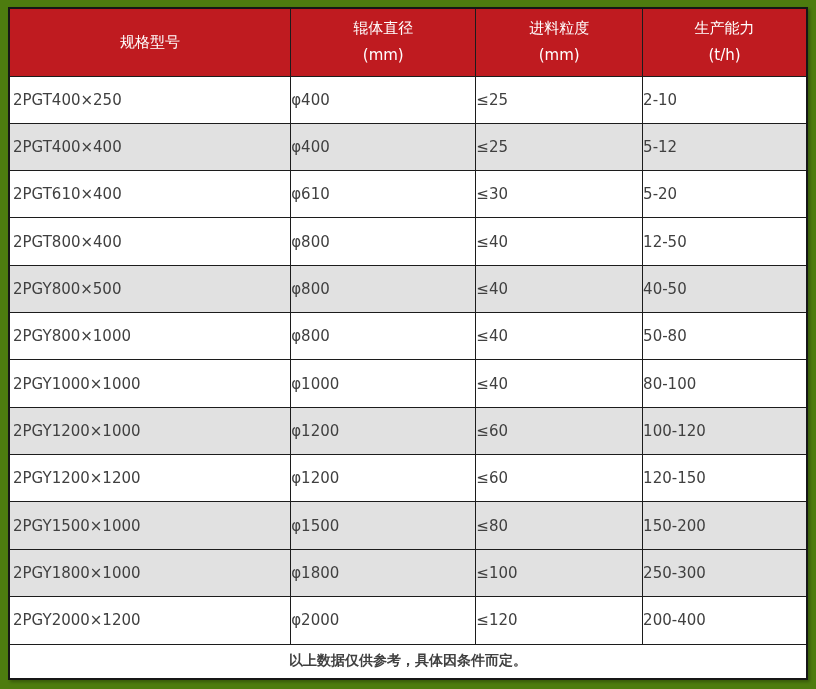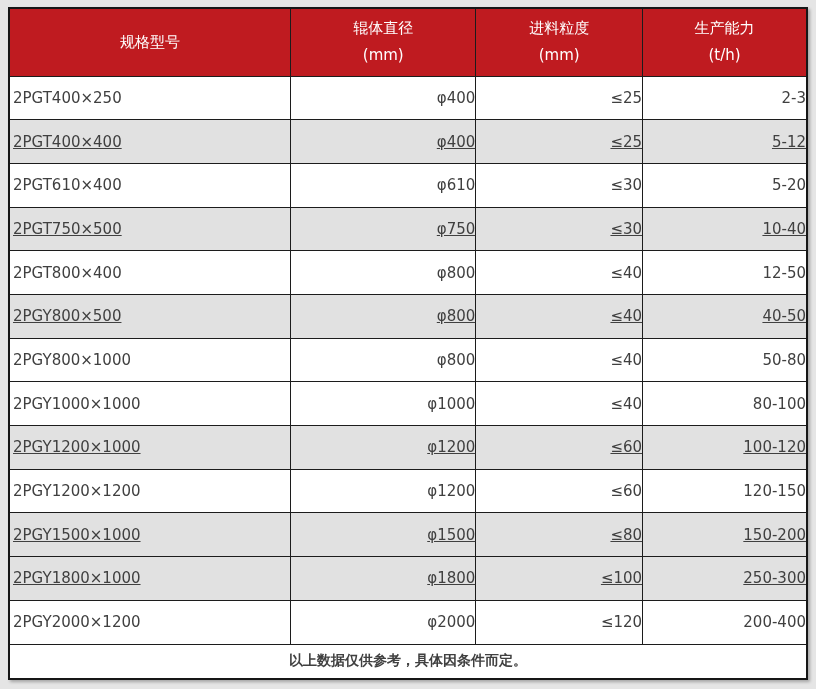--- a/index.html
+++ b/index.html
@@ -8,21 +8,21 @@
     background: #ffffff;
   }
   body {
     font-family: "DejaVu Sans", "Liberation Sans", sans-serif;
   }
   .page {
     width: 816px;
     height: 689px;
     box-sizing: border-box;
     padding: 7px 8px 8px 8px;
-    background: #e5e5e5;
+    background: #4d7c0f;
   }
   table.spec-table {
     width: 100%;
     height: 673px;
     border-collapse: collapse;
     table-layout: fixed;
     border: 2px solid #161616;
     box-shadow: 2px 2px 3px rgba(0,0,0,0.28);
     background: #ffffff;
   }
@@ -45,27 +45,26 @@
   thead th .hline {
     display: block;
     line-height: 27px;
   }
   tbody tr {
     height: 28px;
   }
   tbody td {
     font-size: 15px;
     color: #404040;
-    text-align: right;
+    text-align: left;
     vertical-align: middle;
     background: #ffffff;
   }
   tbody tr.alt td {
     background: #e1e1e1;
-    text-decoration: underline;
   }
   tbody td.model {
     text-align: left;
     padding-left: 3px;
   }
   tfoot tr {
     height: 35px;
     font-weight: bold;
   }
   tfoot td {
@@ -104,39 +103,33 @@
           <span class="hline">生产能力</span>
           <span class="hline">(t/h)</span>
         </th>
       </tr>
     </thead>
     <tbody id="spec-rows">
         <tr>
           <td class="model">2PGT400×250</td>
           <td>φ400</td>
           <td>≤25</td>
-          <td>2-3</td>
+          <td>2-10</td>
         </tr>
         <tr class="alt">
           <td class="model">2PGT400×400</td>
           <td>φ400</td>
           <td>≤25</td>
           <td>5-12</td>
         </tr>
         <tr>
           <td class="model">2PGT610×400</td>
           <td>φ610</td>
           <td>≤30</td>
           <td>5-20</td>
-        </tr>
-        <tr class="alt">
-          <td class="model">2PGT750×500</td>
-          <td>φ750</td>
-          <td>≤30</td>
-          <td>10-40</td>
         </tr>
         <tr>
           <td class="model">2PGT800×400</td>
           <td>φ800</td>
           <td>≤40</td>
           <td>12-50</td>
         </tr>
         <tr class="alt">
           <td class="model">2PGY800×500</td>
           <td>φ800</td>

